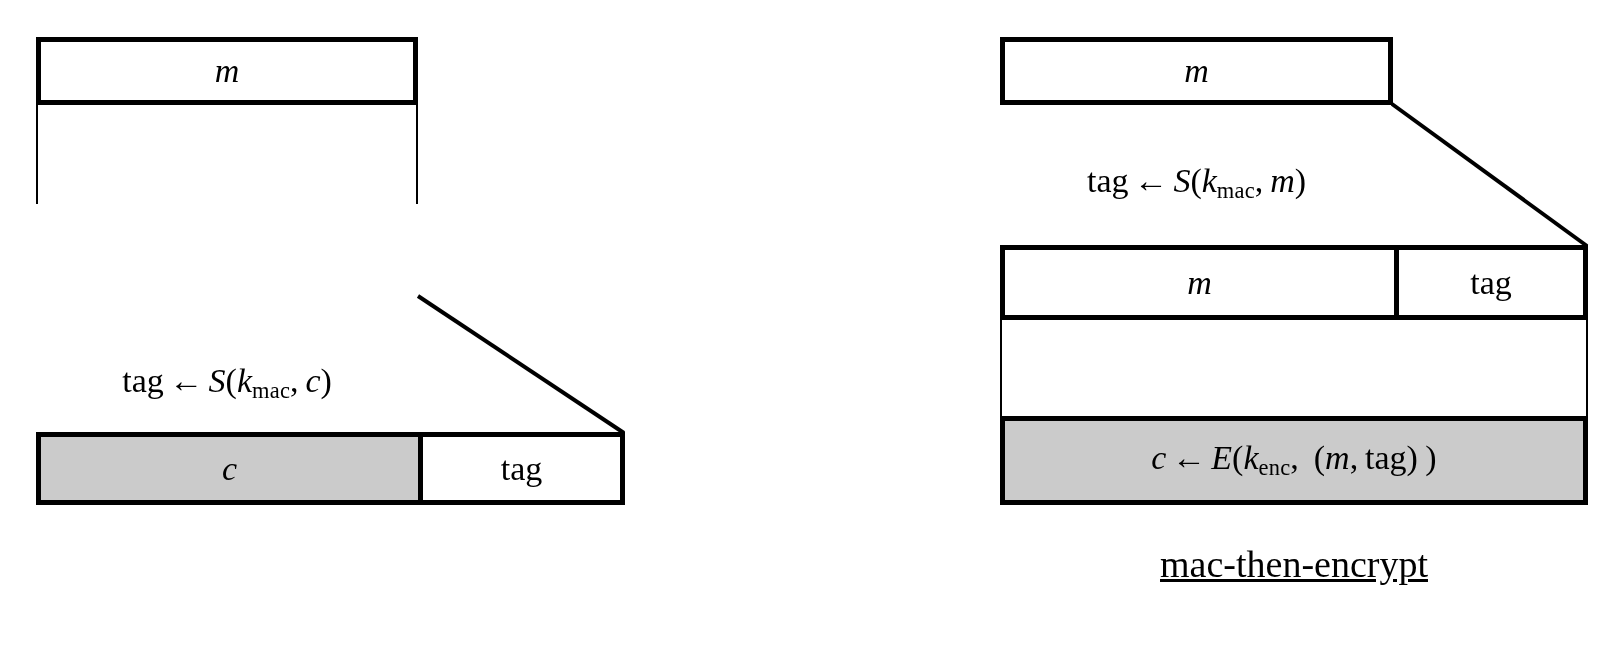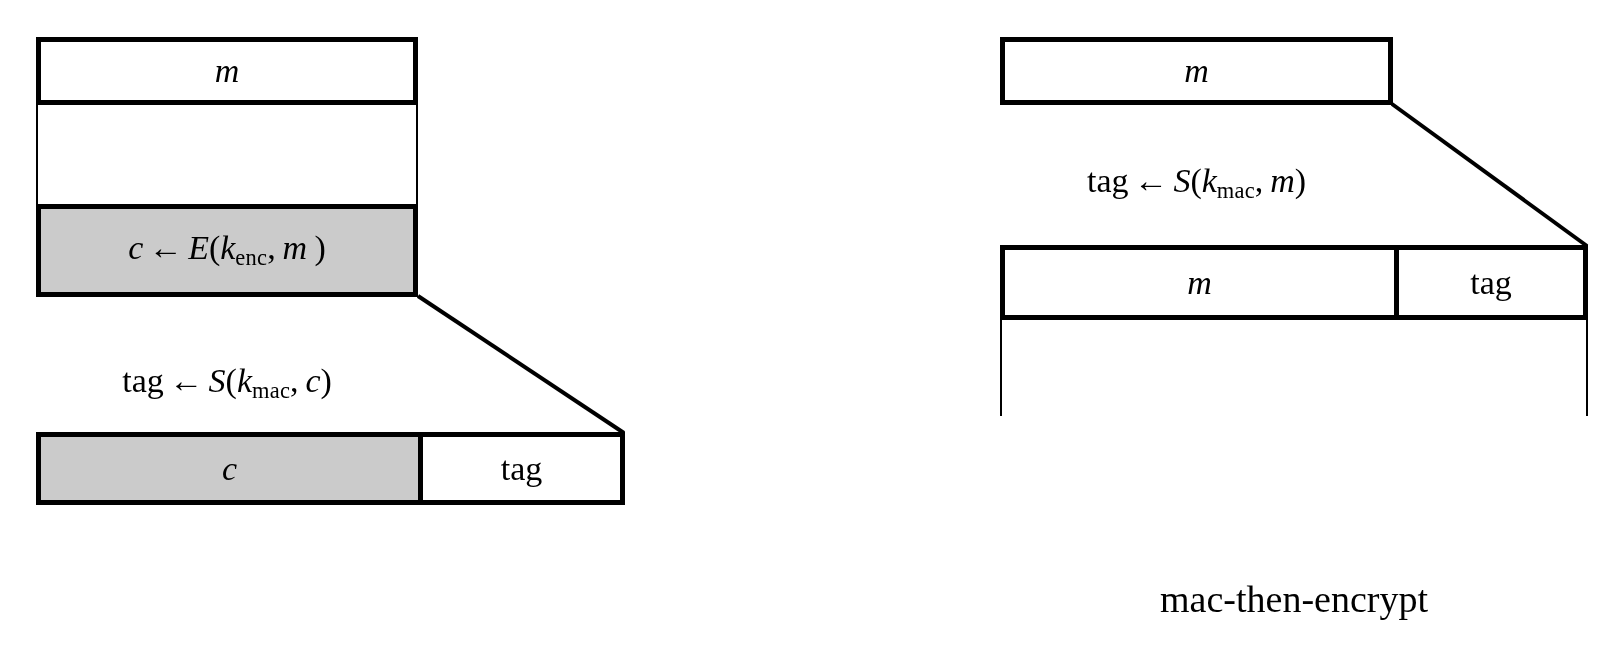--- a/index.html
+++ b/index.html
@@ -118,23 +118,20 @@
 <body>
 
 <div id="canvas">
 
   <div class="box" style="left:36px; top:37px; width:382px; height:68px;">
     <span class="math"><span class="it">m</span></span>
   </div>
 
   <div class="band" style="left:36px; top:105px; width:382px; height:99px;"></div>
 
-  <div class="box shaded" style="left:36px; top:204px; width:382px; height:93px;">
-    <span class="math"><span class="it">c</span><span class="arrow">←</span><span class="it">E</span><span class="up">(</span><span class="it">k</span><span class="sub">enc</span><span class="up">, </span><span class="it">m</span><span class="sp"></span><span class="up">)</span></span>
-  </div>
 
   <div class="band" style="left:36px; top:297px; width:382px; height:135px; border-right:none;">
   </div>
   <div class="box noborder" style="left:36px; top:297px; width:382px; height:173px;">
     <span class="math"><span class="up">tag</span><span class="arrow">←</span><span class="it">S</span><span class="up">(</span><span class="it">k</span><span class="sub">mac</span><span class="up">, </span><span class="it">c</span><span class="up">)</span></span>
   </div>
 
   <div class="splitbar" style="left:36px; top:432px; width:589px; height:73px;">
     <div class="cell shaded" style="width:377px;">
       <span class="math"><span class="it">c</span></span>
@@ -157,23 +154,26 @@
     <div class="cell" style="width:389px;">
       <span class="math"><span class="it">m</span></span>
     </div>
     <div class="cell" style="width:189px;">
       <span class="math up">tag</span>
     </div>
   </div>
 
   <div class="band" style="left:1000px; top:320px; width:588px; height:96px;"></div>
 
+  <div class="box shaded" style="left:1000px; top:416px; width:588px; height:89px;">
+    <span class="math"><span class="it">c</span><span class="arrow">←</span><span class="it">E</span><span class="up">(</span><span class="it">k</span><span class="sub">enc</span><span class="up">,</span><span class="sp"></span><span class="sp"></span><span class="up">(</span><span class="it">m</span><span class="up">, tag)</span><span class="sp"></span><span class="up">)</span></span>
+  </div>
 
   <svg class="connector" viewBox="0 0 1614 648" xmlns="http://www.w3.org/2000/svg">
 
     <line x1="418" y1="296" x2="624" y2="433" stroke="#000000" stroke-width="4"></line>
 
     <line x1="1392" y1="104" x2="1587" y2="246" stroke="#000000" stroke-width="4"></line>
   </svg>
 
-  <div class="caption" style="left:1000px; top:580px; width:588px;">mac-then-encrypt</div>
+  <div class="caption" style="left:1000px; top:545px; width:588px;text-decoration:underline;">mac-then-encrypt</div>
 
 </div>
 
 </body></html>

